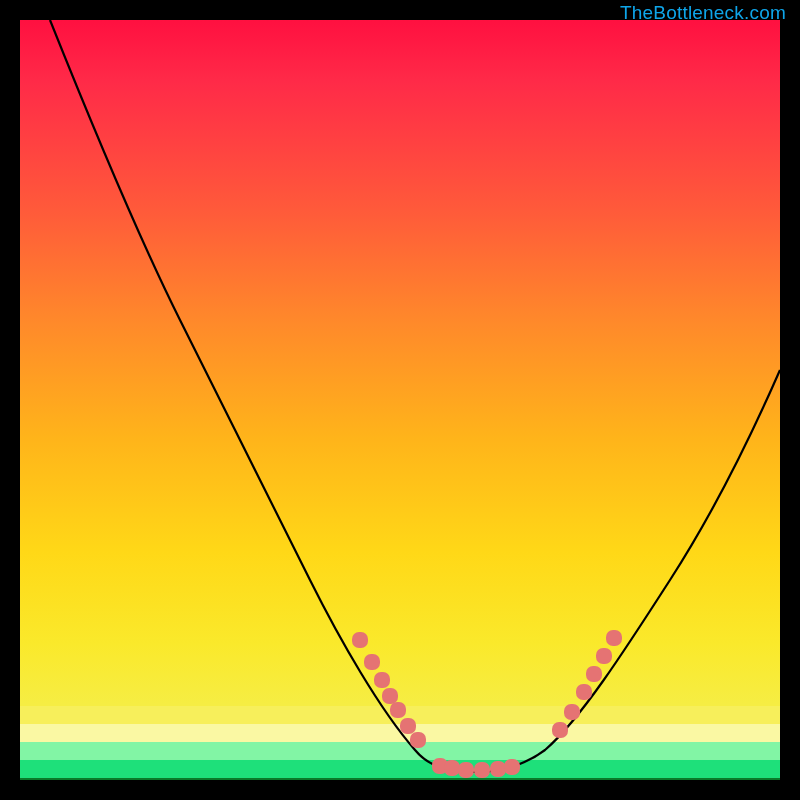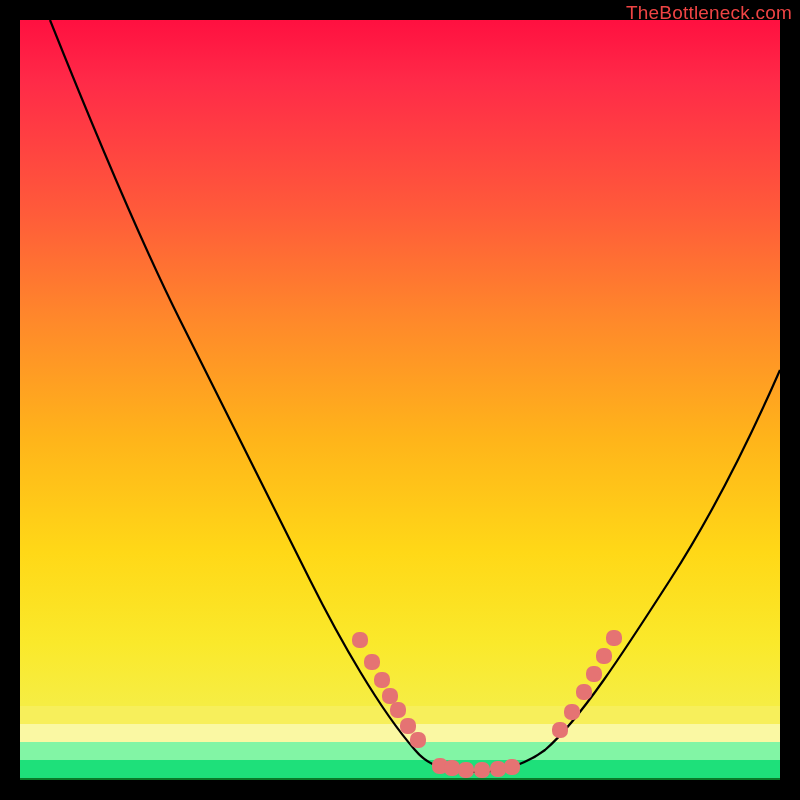--- a/index.html
+++ b/index.html
@@ -50,22 +50,22 @@
   .curve-svg {
     position: absolute;
     left: 0;
     top: 0;
     width: 760px;
     height: 760px;
   }
   .watermark {
     position: absolute;
     top: 2px;
-    right: 8px;
-    color: #ef4444;
+    right: 14px;
+    color: #0ea5e9;
     font-size: 19px;
     font-weight: 500;
     letter-spacing: 0.2px;
   }
 </style>
 </head>
 <body>
 
 <div class="stage">
   <div class="watermark">TheBottleneck.com</div>

